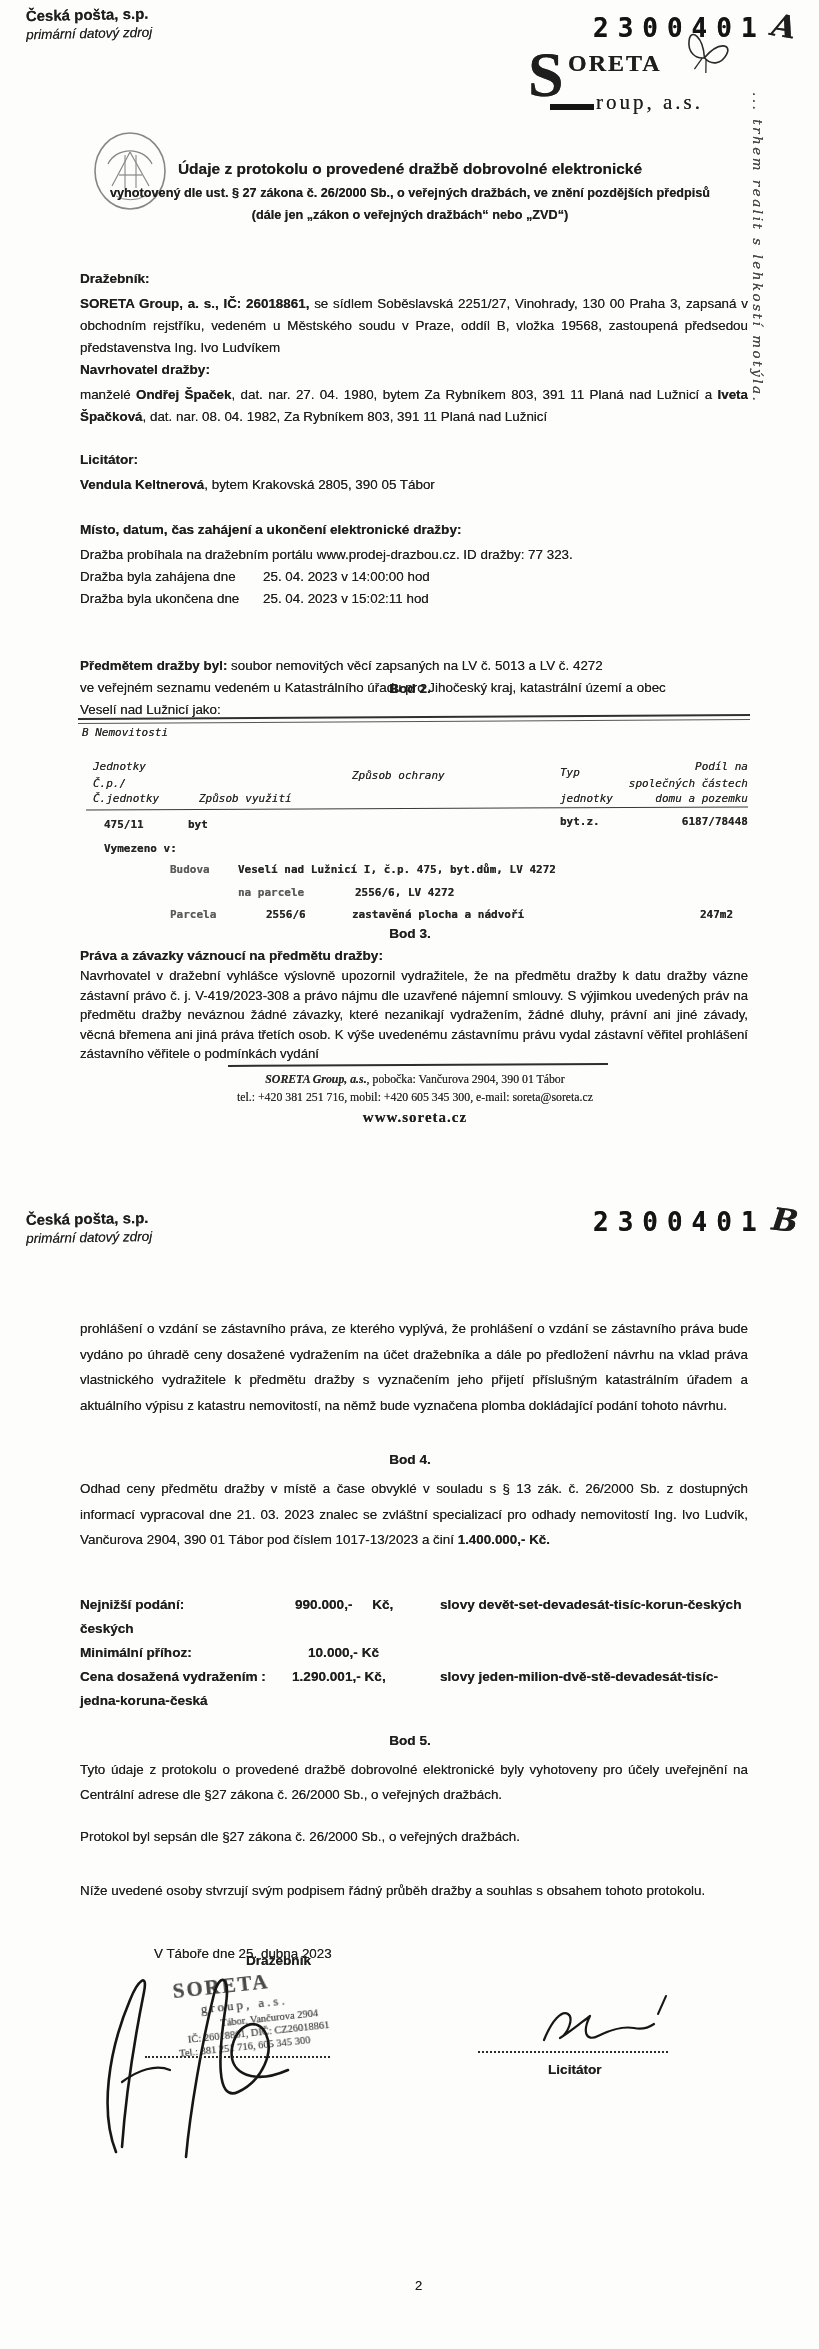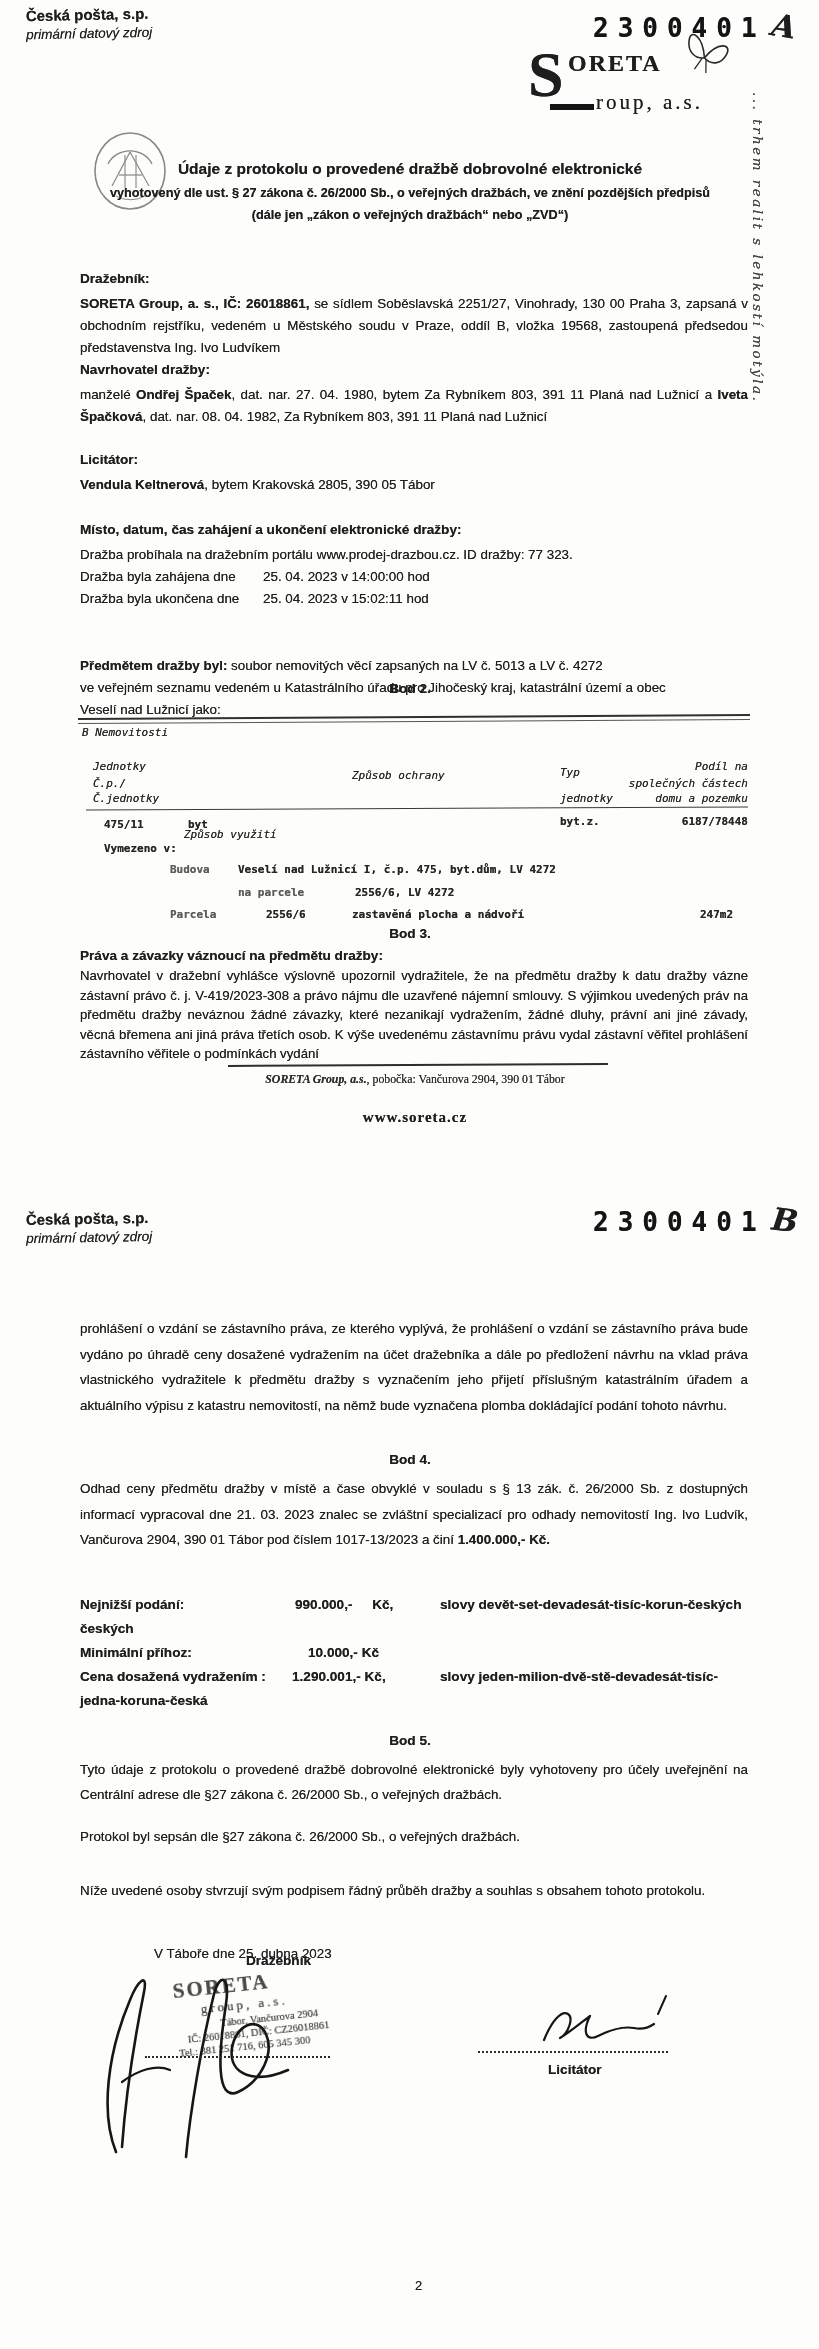--- a/index.html
+++ b/index.html
@@ -99,21 +99,21 @@
     <span class="b">Předmětem dražby byl:</span><span> soubor nemovitých věcí zapsaných na LV č. 5013 a LV č. 4272</span>
   </div>
   <div class="abs body-t" style="left:80px;top:699px;width:690px;">Veselí nad Lužnicí jako:</div>
   <div class="abs body-t" style="left:80px;top:677px;width:690px;">ve veřejném seznamu vedeném u Katastrálního úřadu pro Jihočeský kraj,  katastrální území a obec</div>
 
   <div class="abs" style="left:78px;top:716px;width:672px;height:3px;border-top:2px solid #303030;border-bottom:1px solid #555;transform:rotate(-0.35deg);"></div>
   <div class="abs mono mi" style="left:82px;top:726px;">B  Nemovitosti</div>
   <div class="abs mono mi" style="left:93px;top:760px;">Jednotky</div>
   <div class="abs mono mi" style="left:93px;top:777px;">Č.p./</div>
   <div class="abs mono mi" style="left:93px;top:792px;">Č.jednotky</div>
-  <div class="abs mono mi" style="left:184px;top:792px;margin-top:36px;">Způsob využití</div>
+  <div class="abs mono mi" style="left:199px;top:792px;">Způsob využití</div>
   <div class="abs mono mi" style="left:352px;top:769px;">Způsob ochrany</div>
   <div class="abs mono mi" style="left:560px;top:766px;">Typ</div>
   <div class="abs mono mi" style="left:560px;top:792px;">jednotky</div>
   <div class="abs mono mi" style="left:90px;top:777px;width:658px;text-align:right;">společných částech</div>
   <div class="abs mono mi" style="left:90px;top:760px;width:658px;text-align:right;">Podíl na</div>
   <div class="abs mono mi" style="left:90px;top:792px;width:658px;text-align:right;">domu a pozemku</div>
   <div class="abs" style="left:86px;top:808px;width:662px;border-top:1.5px solid #3a3a3a;transform:rotate(-0.25deg);"></div>
   <div class="abs mono mb" style="left:104px;top:818px;">475/11</div>
   <div class="abs mono mb" style="left:188px;top:818px;">byt</div>
   <div class="abs mono mb" style="left:560px;top:815px;">byt.z.</div>
@@ -129,20 +129,21 @@
   <div class="abs mono mb" style="left:700px;top:908px;">247m2</div>
 
   <div class="abs center heading" style="left:60px;top:926px;width:700px;">Bod 3.</div>
   <div class="abs heading" style="left:80px;top:948px;">Práva a závazky váznoucí na předmětu dražby:</div>
   <div class="abs just" style="left:80px;top:966px;width:668px;font-size:13.2px;line-height:19.5px;">Navrhovatel v dražební vyhlášce výslovně upozornil vydražitele, že na předmětu dražby k datu dražby vázne zástavní právo č. j. V-419/2023-308 a právo nájmu dle uzavřené nájemní smlouvy. S výjimkou uvedených práv na předmětu dražby neváznou žádné závazky, které nezanikají vydražením, žádné dluhy, právní ani jiné závady, věcná břemena ani jiná práva třetích osob. K výše uvedenému zástavnímu právu vydal zástavní věřitel prohlášení zástavního věřitele o podmínkách vydání</div>
 
   <div class="abs rule" style="left:228px;top:1064px;width:380px;transform:rotate(-0.3deg);"></div>
   <div class="abs center serif" style="left:130px;top:1072px;width:570px;font-size:11.8px;color:#2d2d2d;">
     <span class="b it">SORETA Group, a.s.</span><span>, pobočka: Vančurova 2904, 390 01 Tábor</span>
   </div>
+  <div class="abs center serif" style="left:130px;top:1090px;width:570px;font-size:11.8px;color:#2d2d2d;">tel.: +420 381 251 716, mobil: +420 605 345 300, e-mail: soreta@soreta.cz</div>
   <div class="abs center serif b" style="left:130px;top:1109px;width:570px;font-size:15px;letter-spacing:1px;">www.soreta.cz</div>
 
   <div class="abs" style="left:26px;top:1210px;transform:rotate(-1deg);">
     <div class="b" style="font-size:15px;">Česká pošta, s.p.</div>
     <div class="it" style="font-size:13.5px;margin-top:3px;">primární datový zdroj</div>
   </div>
   <div class="abs" style="left:593px;top:1202px;">
     <span class="stamp-num">2300401</span>
     <span class="stamp-letter" style="transform:rotate(7deg);margin-left:2px;">B</span>
   </div>

